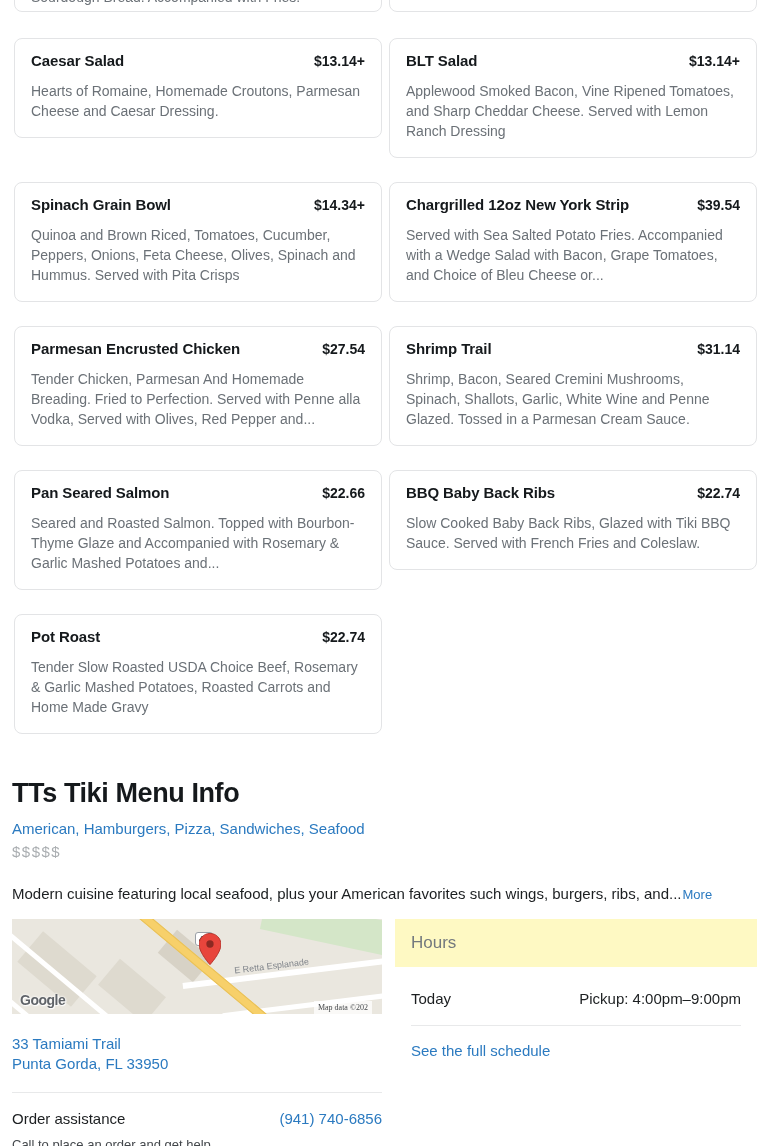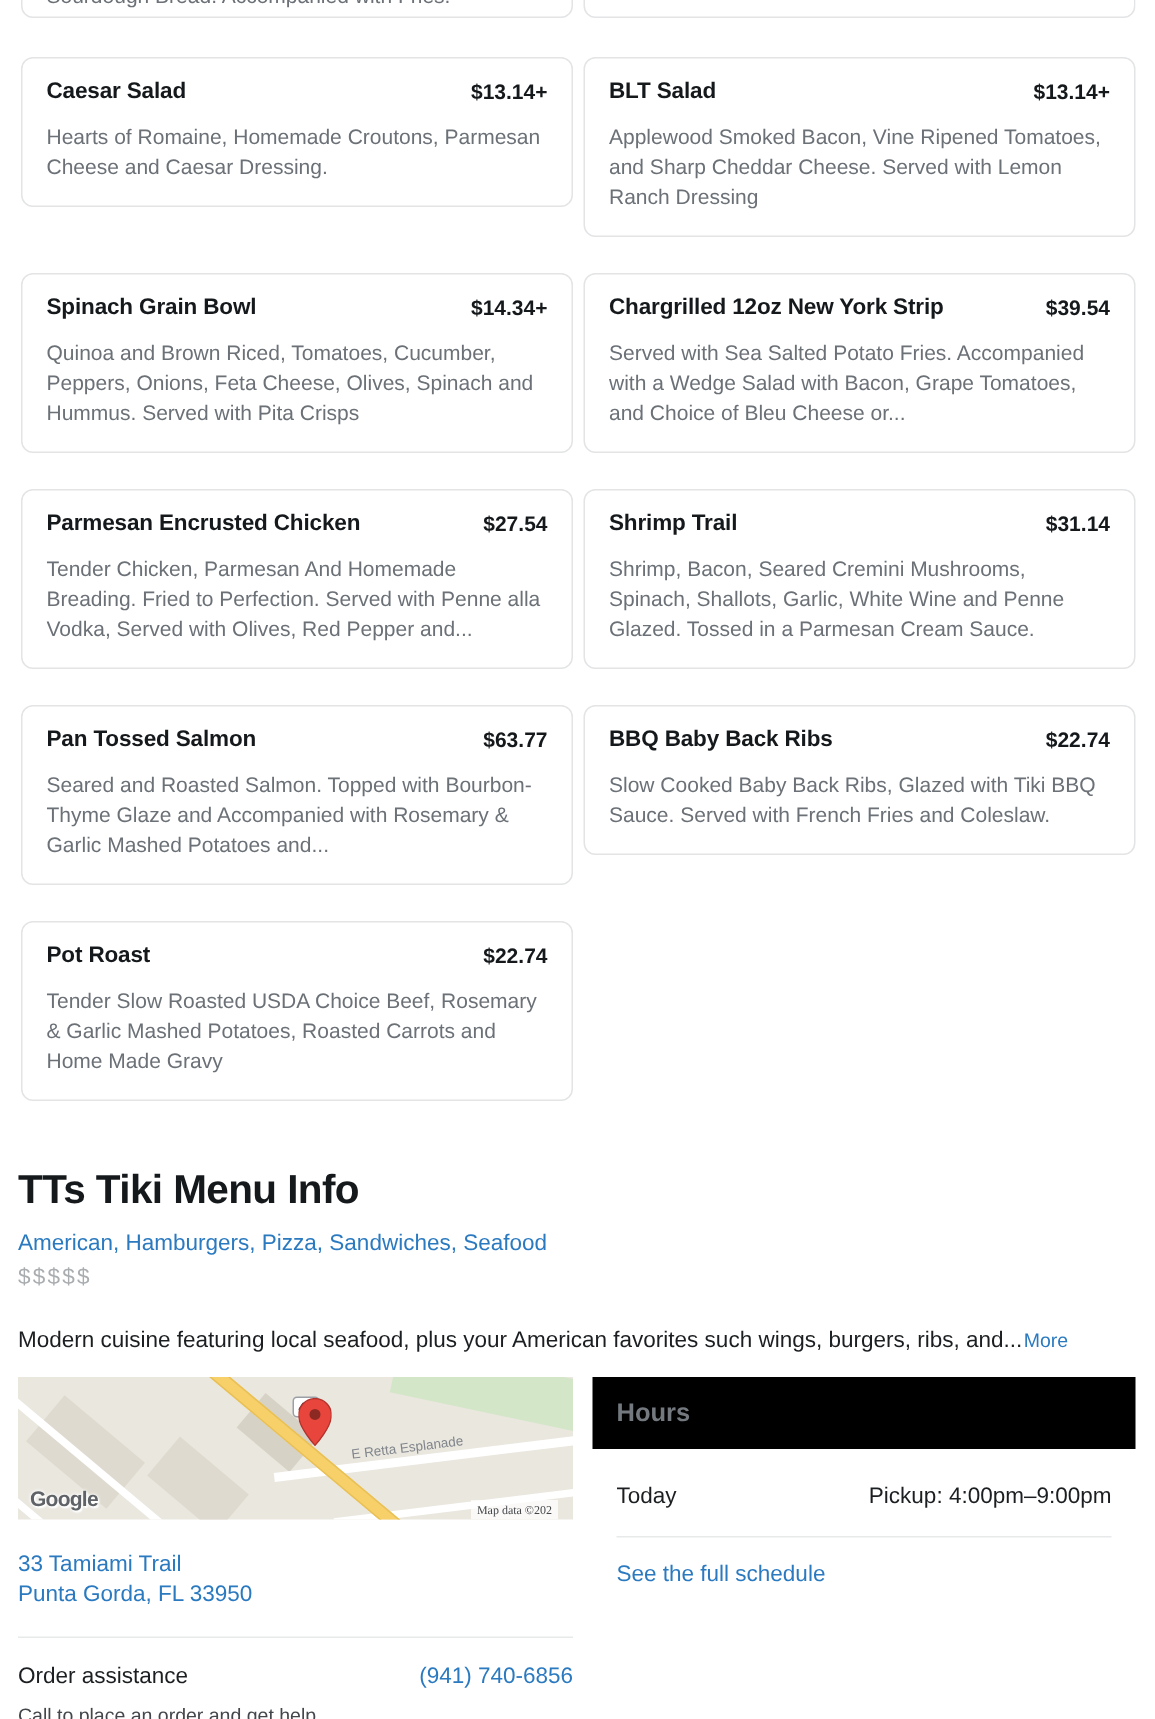--- a/index.html
+++ b/index.html
@@ -45,21 +45,21 @@
   .google-logo { position:absolute; left:8px; bottom:6px; font-size:14px; font-weight:bold; color:#5f6368; letter-spacing:-0.5px; text-shadow:0 0 2px #fff, 0 0 3px #fff, 1px 1px 1px #fff; }
   .map-attribution { position:absolute; right:10px; bottom:0; font-size:8px; line-height:11px; color:#45484b; background:rgba(255,255,255,0.75); padding:1px 4px;font-family:Liberation Serif, serif; }
   
   .address { margin-top:20px; font-size:15px; line-height:20px; }
   .address a { display:block; color:#2b7ac0; text-decoration:none; cursor:pointer; }
   .order-row { margin-top:18px; border-top:1px solid #e8e9ea; padding-top:17px; display:flex; justify-content:space-between; align-items:flex-end; }
   .order-label { font-size:15px; color:#1c1f21; }
   .phone-link { font-size:15px; color:#2b7ac0; text-decoration:none; cursor:pointer; }
   .help-text { margin-top:9px; font-size:13px; line-height:18px; color:#43474b; }
   
-  .hours-head { background:#000000; height:48px; display:flex; align-items:center; padding:0 16px; font-size:17px; font-weight:bold; color:#73797e; }
+  .hours-head { background:#fef9c3; height:48px; display:flex; align-items:center; padding:0 16px; font-size:17px; font-weight:normal; color:#73797e; }
   .hours-row { margin:0 16px; padding:22px 0 16px; border-bottom:1px solid #e8e9ea; display:flex; justify-content:space-between; font-size:15px; line-height:20px; color:#1c1f21; }
   .schedule-link { display:block; margin:15px 16px 0; font-size:15px; line-height:20px; color:#2b7ac0; text-decoration:none; cursor:pointer; }
 </style>
 </head>
 <body>
 
 <div class="page">
 
   <section class="menu-section">
 
@@ -115,22 +115,22 @@
         <div class="card">
           <div class="card-head">
             <h3 class="item-name">Shrimp Trail</h3>
             <span class="item-price">$31.14</span>
           </div>
           <p class="desc">Shrimp, Bacon, Seared Cremini Mushrooms, Spinach, Shallots, Garlic, White Wine and Penne Glazed. Tossed in a Parmesan Cream Sauce.</p>
         </div>
 
         <div class="card">
           <div class="card-head">
-            <h3 class="item-name">Pan Tossed Salmon</h3>
-            <span class="item-price">$63.77</span>
+            <h3 class="item-name">Pan Seared Salmon</h3>
+            <span class="item-price">$22.66</span>
           </div>
           <p class="desc">Seared and Roasted Salmon. Topped with Bourbon-Thyme Glaze and Accompanied with Rosemary &amp; Garlic Mashed Potatoes and...</p>
         </div>
 
         <div class="card">
           <div class="card-head">
             <h3 class="item-name">BBQ Baby Back Ribs</h3>
             <span class="item-price">$22.74</span>
           </div>
           <p class="desc">Slow Cooked Baby Back Ribs, Glazed with Tiki BBQ Sauce. Served with French Fries and Coleslaw.</p>

